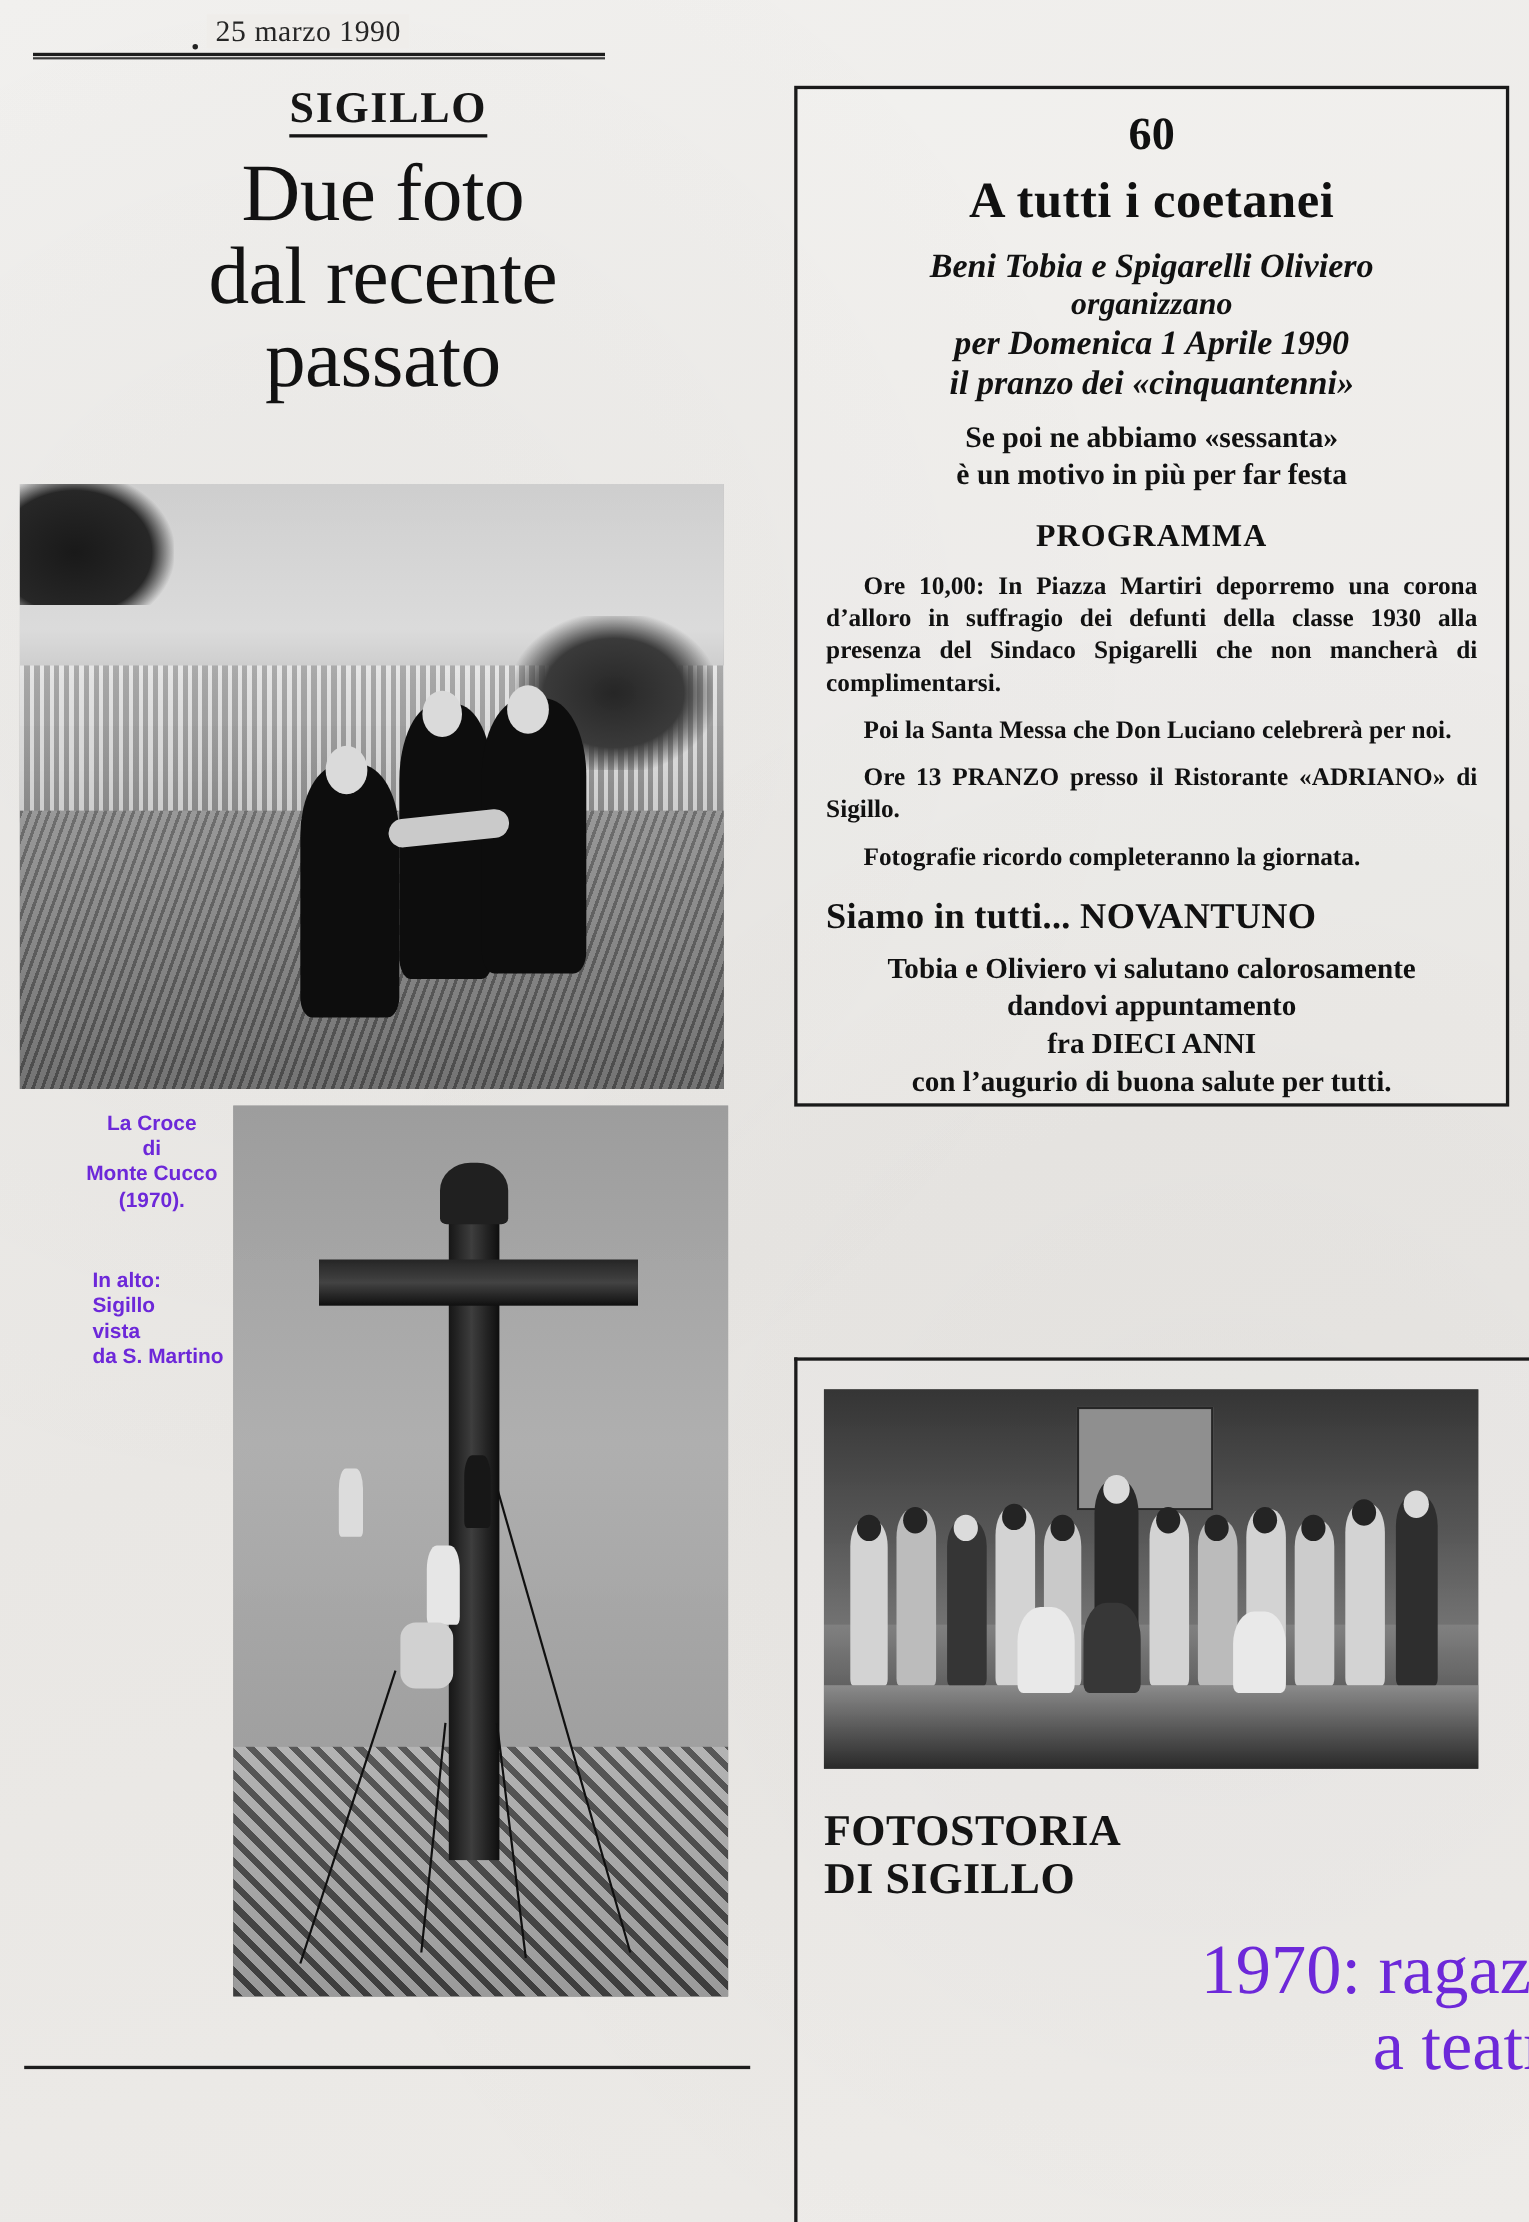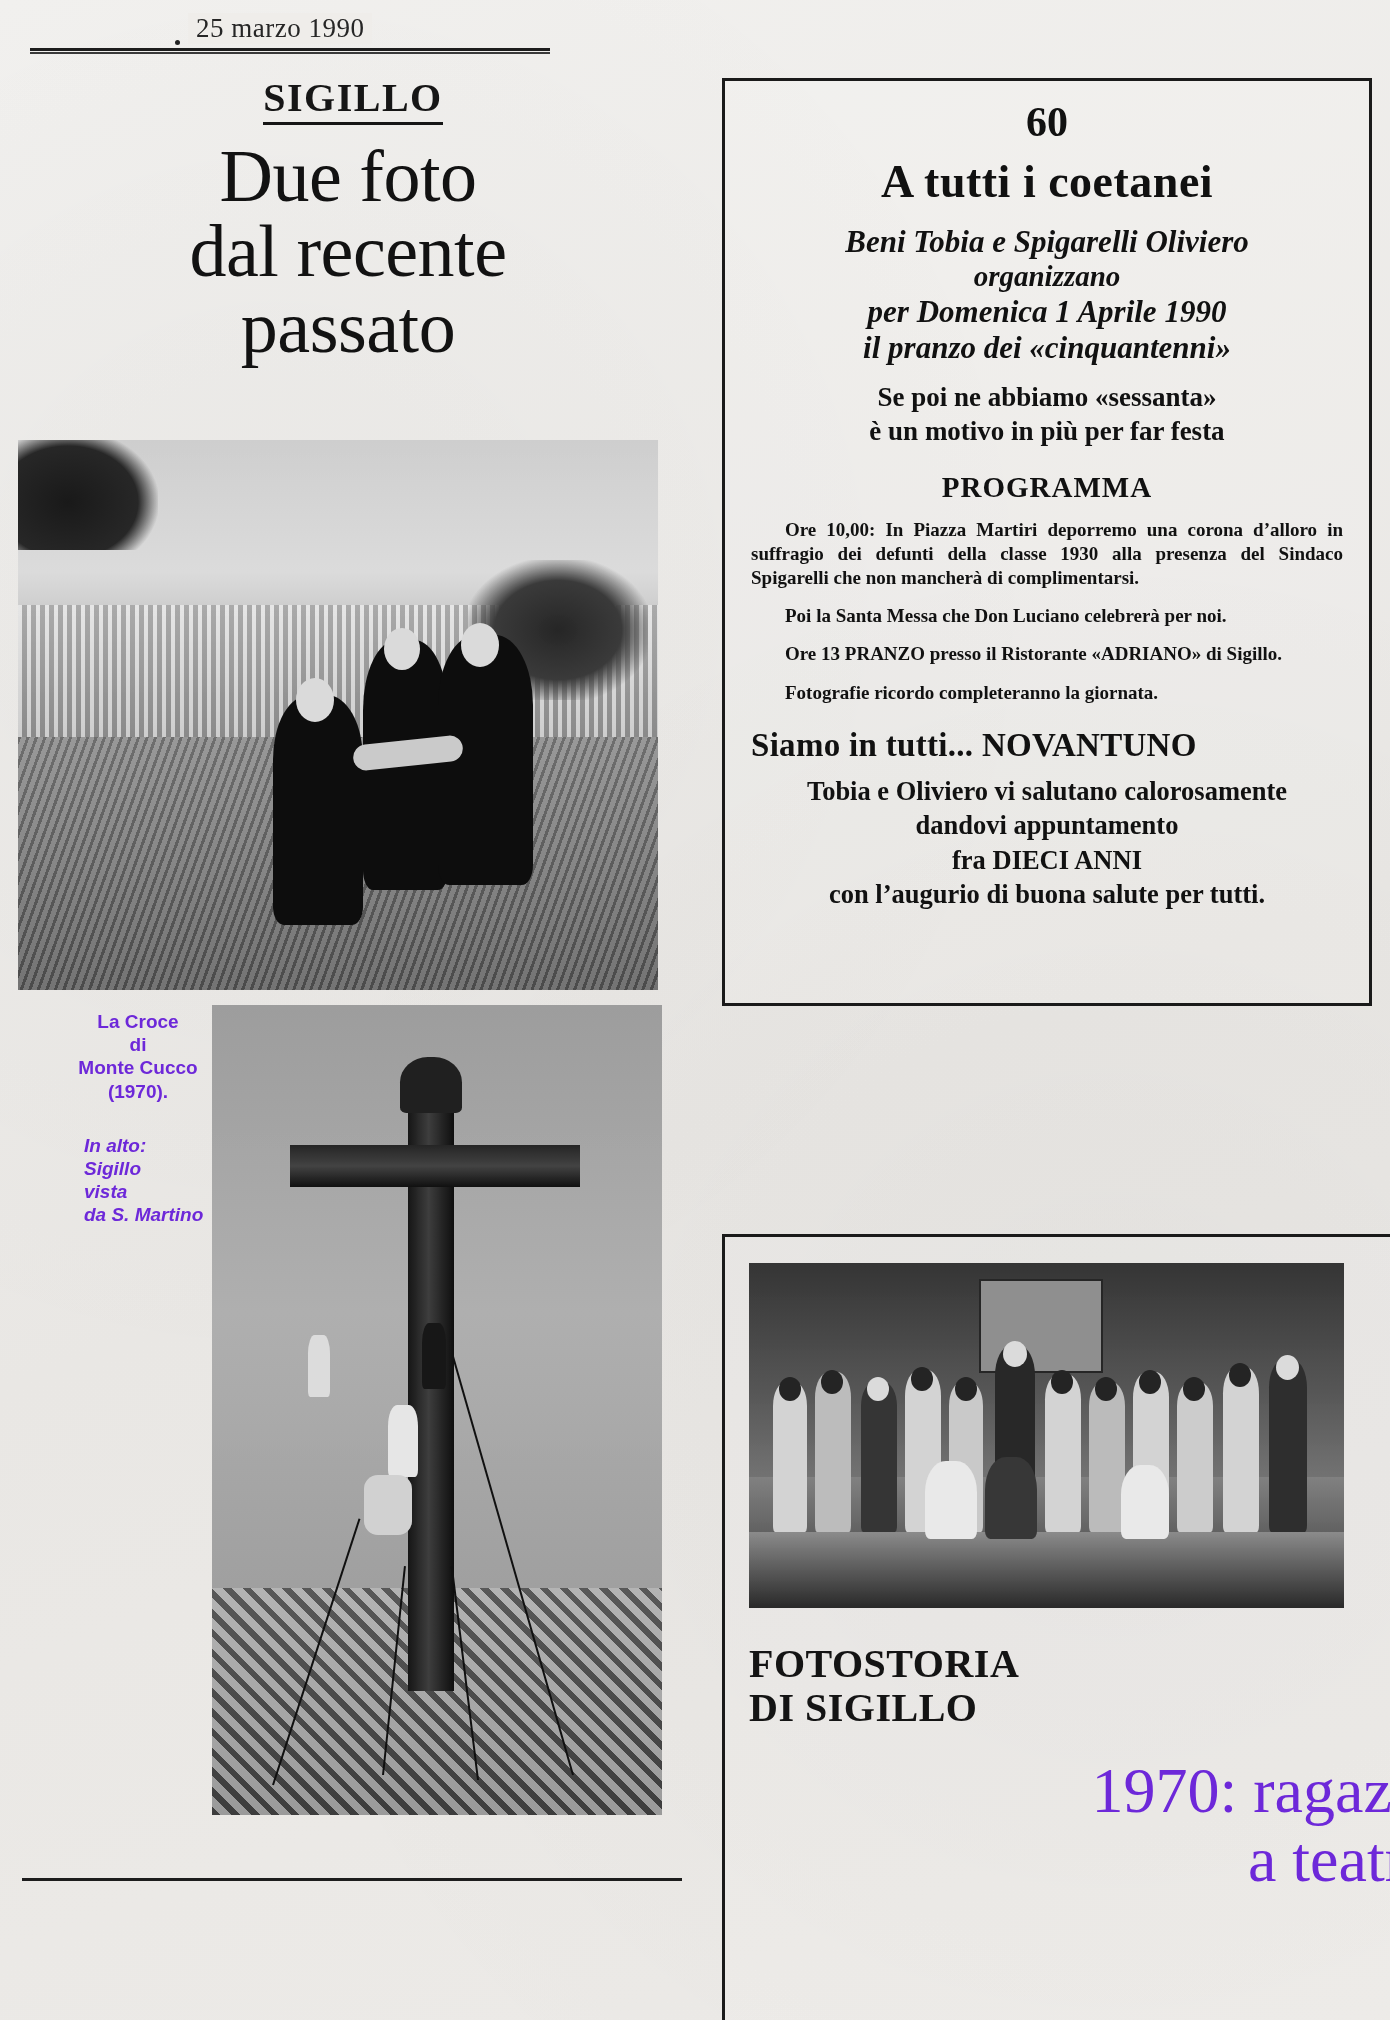--- a/index.html
+++ b/index.html
@@ -174,24 +174,23 @@
     top: 1010px;
     width: 160px;
     font-family: "Liberation Sans", sans-serif;
     font-size: 19px;
     font-weight: 700;
     line-height: 1.22;
     color: #6d28d9;
     text-align: center;
   }
   .caption .cap2 {
-    margin-top: 31px;
+    margin-top: 50px;
     text-align: left;
     padding-left: 26px;
-    font-style: italic;
   }
 
   
   .photo-cross {
     position: absolute;
     left: 212px;
     top: 1005px;
     width: 450px;
     height: 810px;
     background: linear-gradient(to bottom, #9c9e9c 0%, #a8aaa7 55%, #8f918d 78%, #77786f 100%);
@@ -304,21 +303,21 @@
     line-height: 1.25;
   }
   .ad-programma {
     text-align: center;
     font-size: 29px;
     font-weight: 700;
     letter-spacing: 1px;
     margin-top: 22px;
   }
   .ad-para {
-    font-size: 19px;
+    font-size: 23px;
     font-weight: 700;
     line-height: 1.27;
     text-align: justify;
     text-indent: 34px;
     margin-top: 14px;
   }
   .ad-novantuno {
     font-size: 33px;
     font-weight: 700;
     margin-top: 22px;

